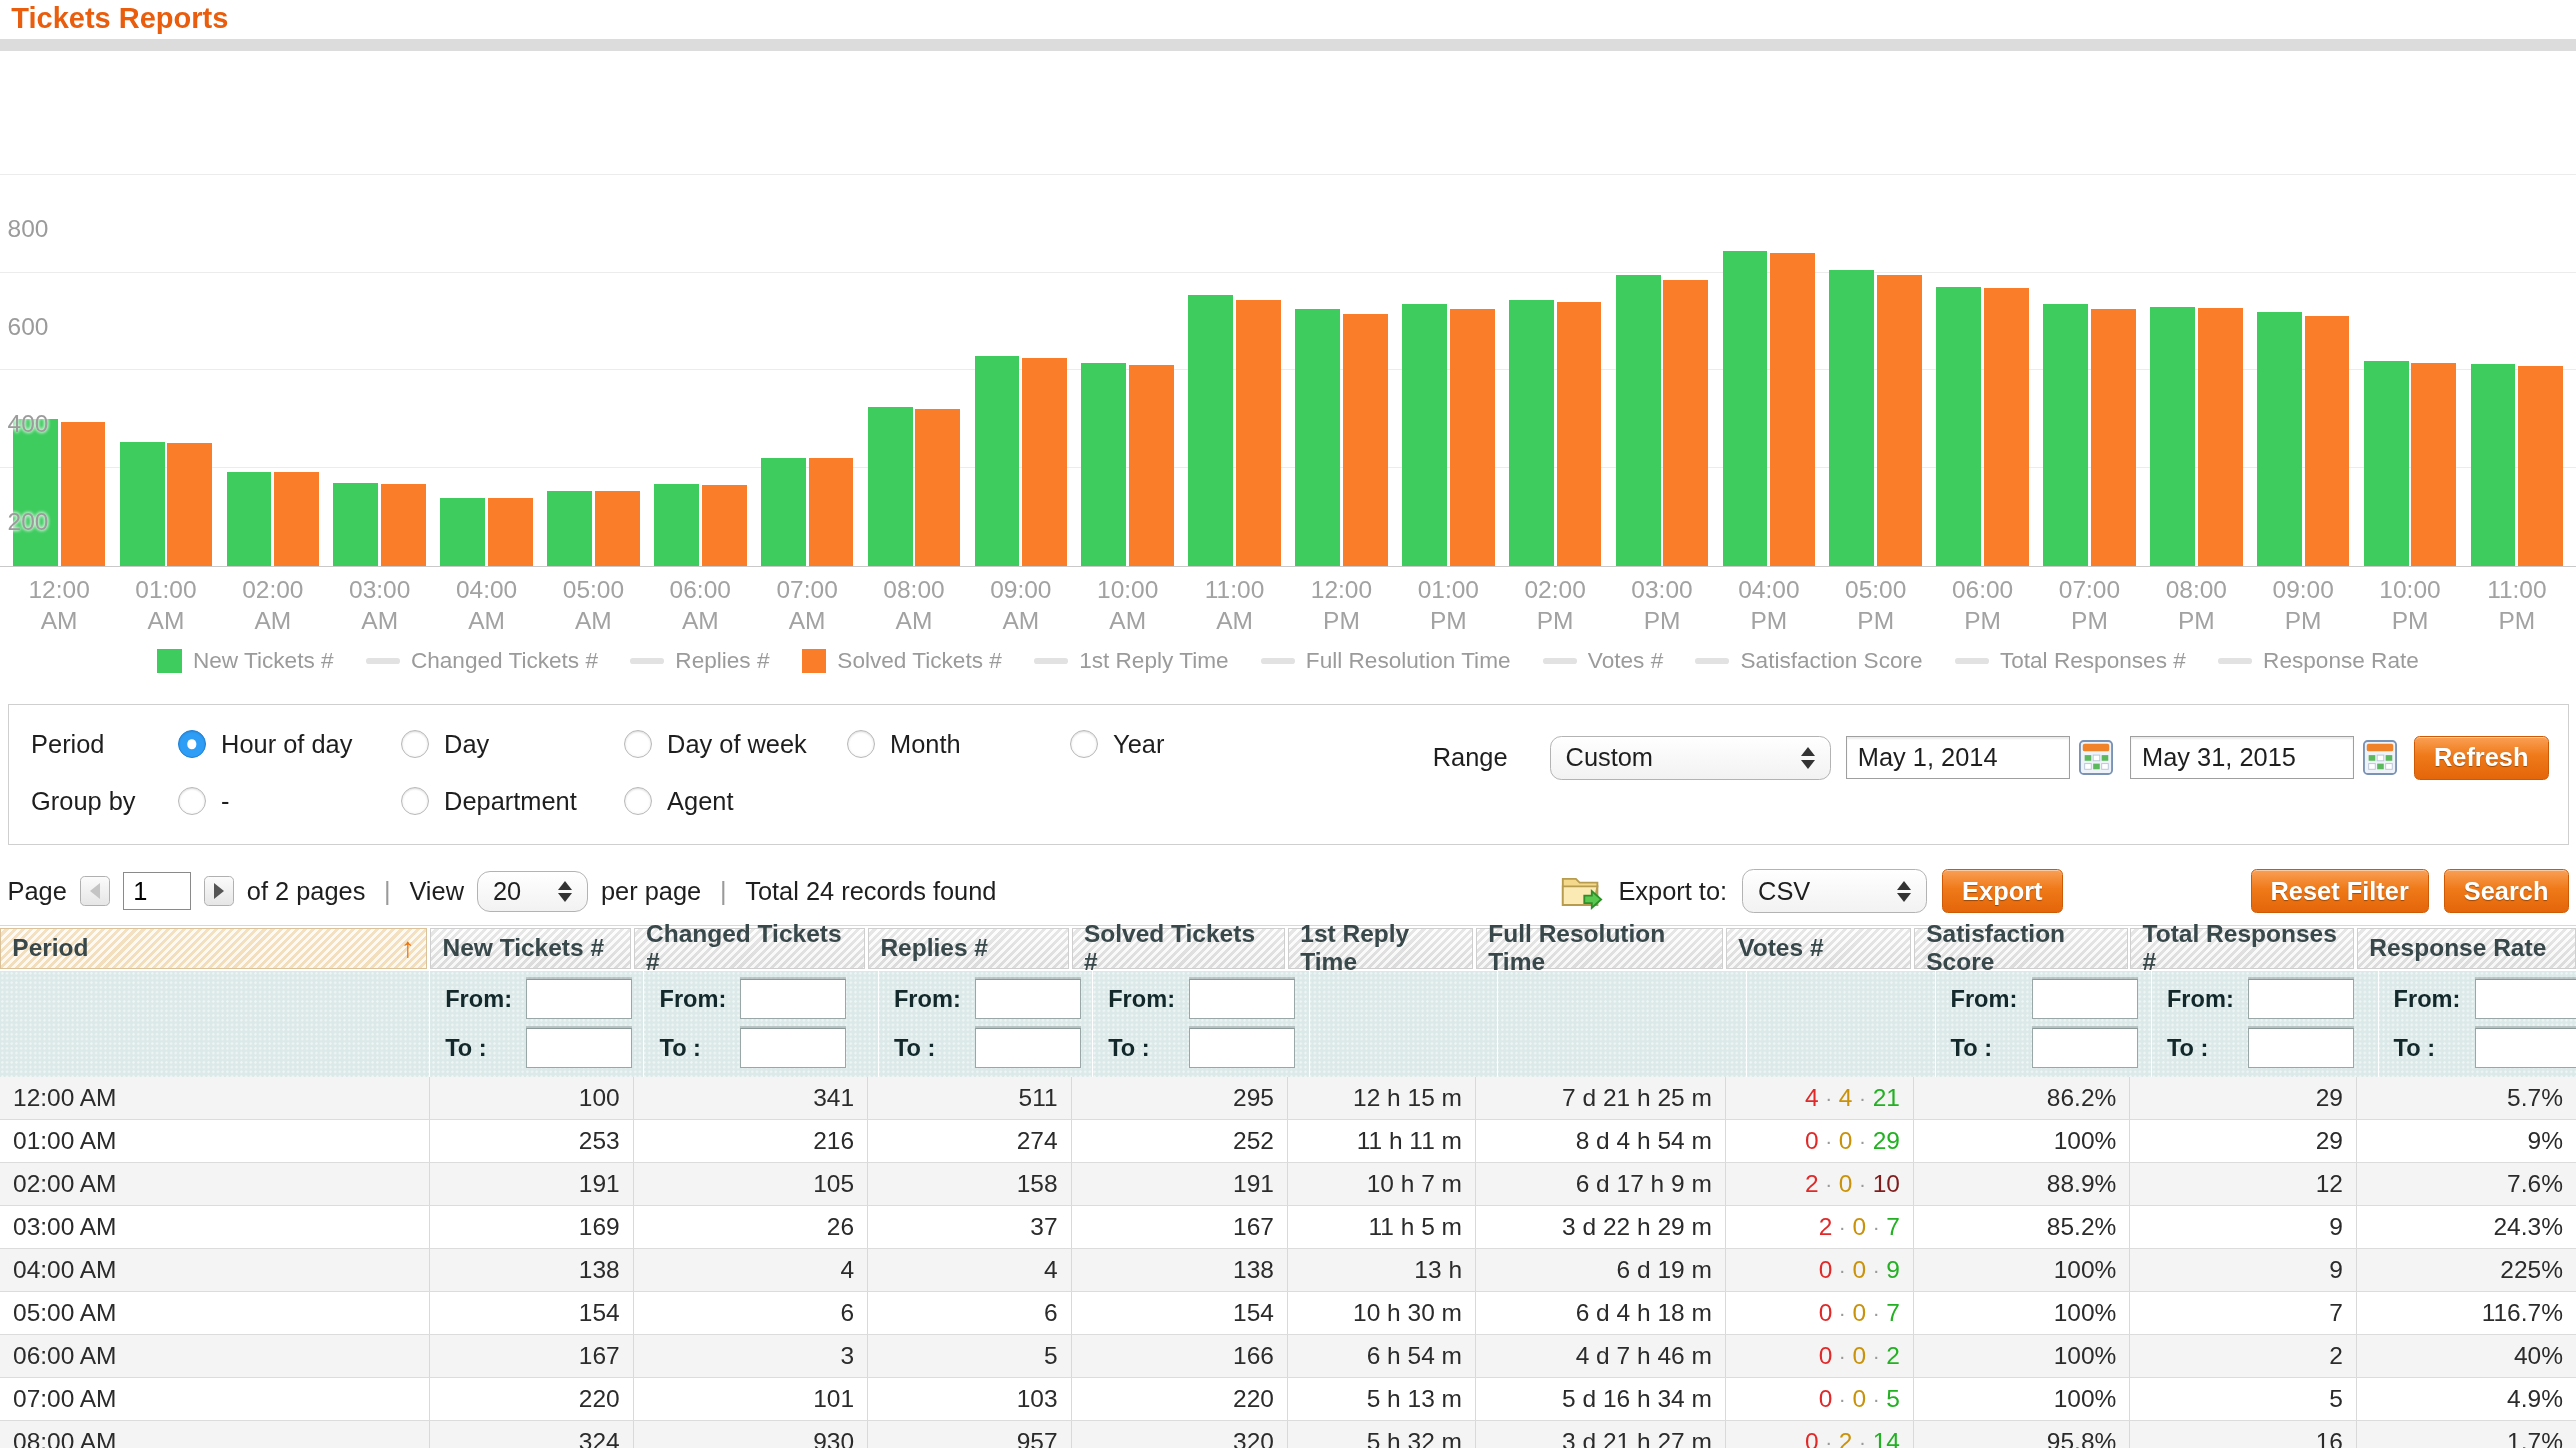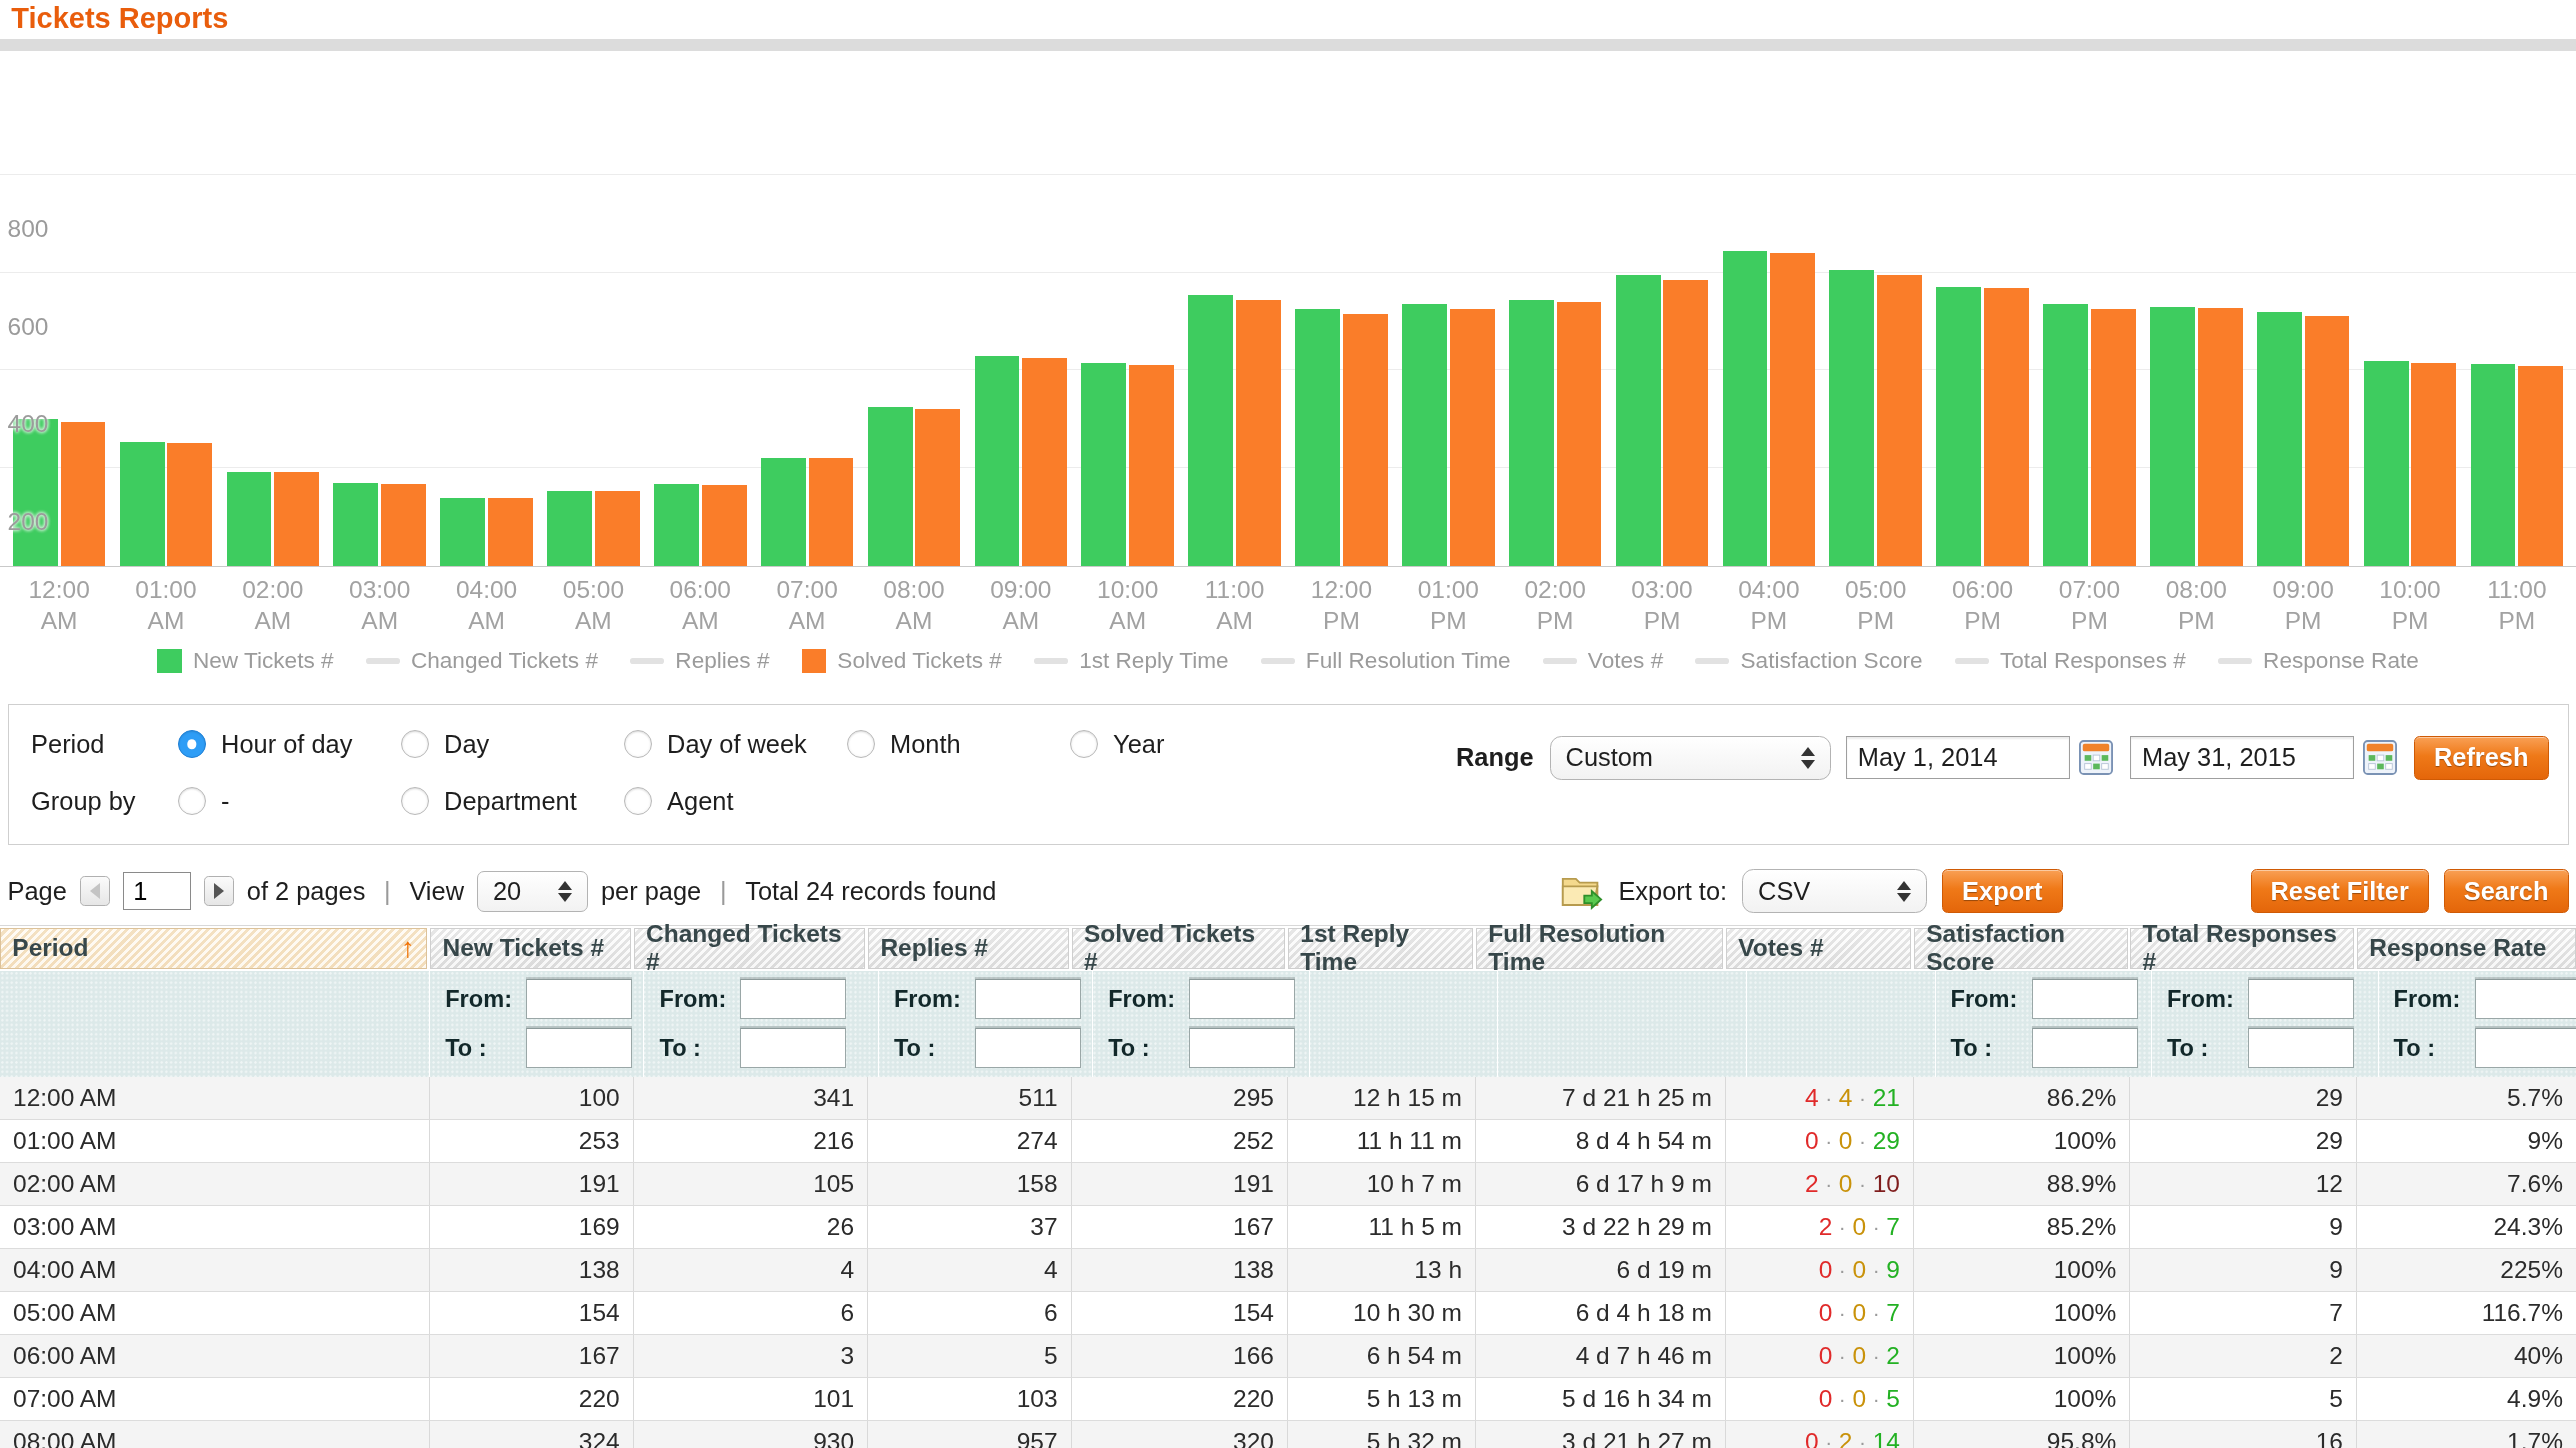--- a/index.html
+++ b/index.html
@@ -35,21 +35,21 @@
   .fp-left .fp-row { display: flex; align-items: center; }
   .fp-left .fp-row + .fp-row { margin-top: 28px; }
   .fp-row-label { width: 147px; font-size: 25.4px; color: #1e1e1e; }
   .radio-opt { width: 223px; display: flex; align-items: center; gap: 15px; font-size: 25.4px; color: #1e1e1e; cursor: pointer; }
   .radio { width: 28px; height: 28px; border-radius: 50%; background: radial-gradient(#ffffff 55%, #ededed);
     border: 0.9px solid #b9b9b9; box-shadow: inset 0 0.9px 1.9px rgba(0,0,0,.12); flex: 0 0 auto; }
   .radio.on { background: #2e9df6; border-color: #1f7fd4; position: relative; }
   .radio.on::after { content: ""; position: absolute; left: 50%; top: 50%; width: 9.4px; height: 9.4px;
     border-radius: 50%; background: #fff; transform: translate(-50%,-50%); }
   .fp-right { display: flex; align-items: flex-start; gap: 15px; padding-top: 5.7px; }
-  .fp-right .fp-row-label { width: auto; margin-right: 1px; line-height: 43px; font-weight: bold; }
+  .fp-right .fp-row-label { width: auto; margin-right: 27px; line-height: 43px; }
   .select-pill { height: 44px; border: 0.9px solid #b3b3b3; border-radius: 11.3px;
     background: linear-gradient(#ffffff, #f2f2f2); display: flex; align-items: center;
     justify-content: space-between; padding: 0 15px; font-size: 25.4px; color: #1e1e1e; cursor: pointer; }
   .range-pill { width: 281px; }
   .updown { display: flex; flex-direction: column; gap: 3.8px; }
   .updown i { width: 0; height: 0; border-left: 7.5px solid transparent; border-right: 7.5px solid transparent; }
   .updown .u { border-bottom: 9.4px solid #333; }
   .updown .d { border-top: 9.4px solid #333; }
   .date-box { width: 224px; height: 43px; border: 0.9px solid #9f9f9f; background: #fff;
     font-size: 25.4px; padding: 0 11.3px; color: #1e1e1e; box-shadow: inset 0 1.9px 1.9px rgba(0,0,0,.08); }
@@ -60,21 +60,21 @@
 
   
   .toolbar { margin: 24.5px 7.5px 11.3px 7.5px; display: flex; align-items: center; font-size: 25.4px; color: #1e1e1e; }
   .tb-left { display: flex; align-items: center; gap: 13px; }
   .pager-btn { width: 30px; height: 30px; border: 0.9px solid #b0b0b0; border-radius: 4.7px;
     background: linear-gradient(#fbfbfb, #e6e6e6); display: flex; align-items: center; justify-content: center; cursor: pointer; }
   .tri-l { width: 0; height: 0; border-top: 8.5px solid transparent; border-bottom: 8.5px solid transparent; border-right: 10.4px solid #c4c4c4; }
   .tri-r { width: 0; height: 0; border-top: 8.5px solid transparent; border-bottom: 8.5px solid transparent; border-left: 10.4px solid #555; }
   .page-input { width: 68px; height: 38px; border: 0.9px solid #8a8a8a; font-size: 25.4px; padding: 0 9.4px;
     font-family: "Liberation Sans", sans-serif; }
-  .view-pill { width: 111px; height: 41px; border-radius: 7px; }
+  .view-pill { width: 111px; height: 41px; border-radius: 13px; }
   .sep { color: #9a9a9a; padding: 0 5.7px; }
   .tb-spacer { flex: 1 1 auto; }
   .tb-export { display: flex; align-items: center; gap: 15px; }
   .export-pill { width: 185px; height: 44px; }
   .tb-gap { width: 188px; }
   .tb-actions { display: flex; align-items: center; gap: 15px; }
 
   
   .grid-table { width: 100%; border-top: 0.9px solid #d8d8d8; }
   .t-row { display: flex; width: 100%; }

